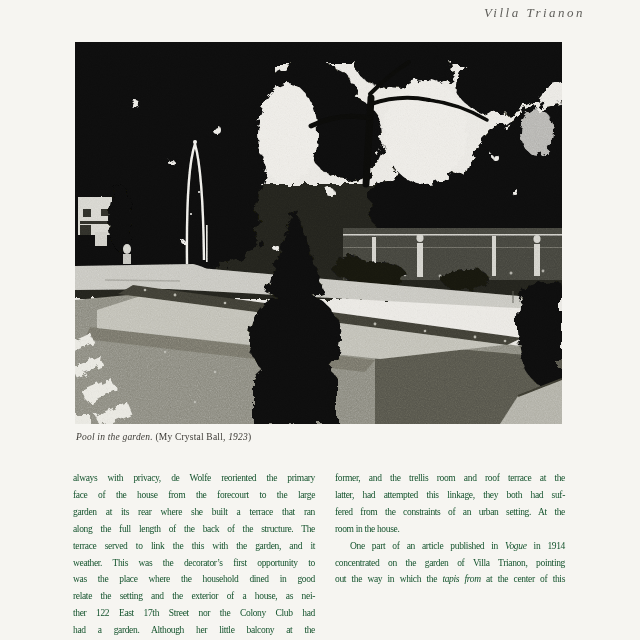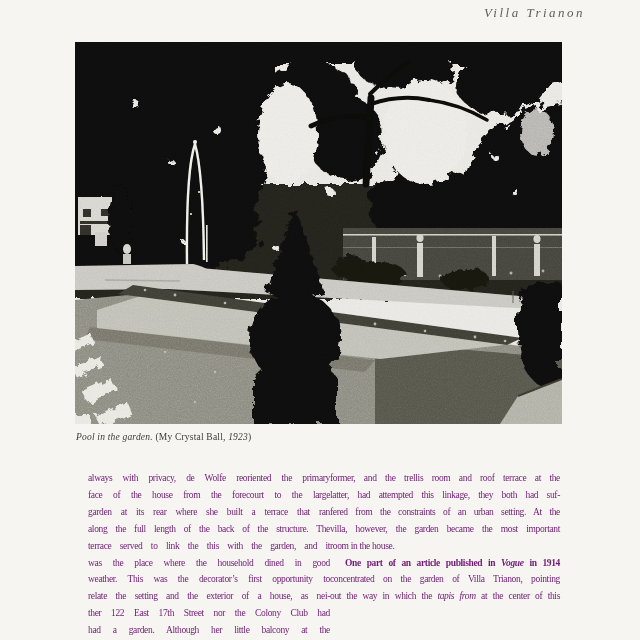--- a/index.html
+++ b/index.html
@@ -15,29 +15,29 @@
   }
   .photo{
     position:absolute;left:75px;top:42px;width:487px;height:382px;display:block;
     background:#eceae5;
   }
   .caption{
     position:absolute;left:76px;top:432px;width:300px;
     font-size:9.5px;color:#3c3a35;letter-spacing:.2px;
   }
   .cols{
-    position:absolute;left:88px;top:470px;width:492px;display:flex;
-    color:#701a75;
+    position:absolute;left:73px;top:470px;width:492px;display:flex;gap:20px;
+    color:#14532d;
   }
   .col{font-size:9.5px;line-height:16.9px;letter-spacing:-.35px;}
   .col-left{width:242px;}
   .col-right{width:230px;}
   .tline{text-align:justify;text-align-last:justify;}
   .tline.end{text-align-last:left;}
-  .tline.ind{text-indent:15px;font-weight:bold;}
+  .tline.ind{text-indent:15px;}
   .it{font-style:italic;}
 </style>
 </head>
 <body>
 
 <div class="page">
 
   <div class="running-head">Villa Trianon</div>
 
   <svg class="photo" viewBox="0 0 487 382" preserveAspectRatio="none" xmlns="http://www.w3.org/2000/svg">
@@ -215,31 +215,30 @@
 
   <div class="caption"><span></span><span class="it">Pool in the garden.</span><span> (My Crystal Ball, </span><span class="it">1923</span><span>)</span></div>
 
   <div class="cols">
     <div class="col col-left">
         <div class="tline"><span>always with privacy, de Wolfe reoriented the primary</span></div>
         <div class="tline"><span>face of the house from the forecourt to the large</span></div>
         <div class="tline"><span>garden at its rear where she built a terrace that ran</span></div>
         <div class="tline"><span>along the full length of the back of the structure. The</span></div>
         <div class="tline"><span>terrace served to link the this with the garden, and it</span></div>
+        <div class="tline"><span>weather. This was the decorator’s first opportunity to</span></div>
         <div class="tline"><span>was the place where the household dined in good</span></div>
-        <div class="tline"><span>weather. This was the decorator’s first opportunity to</span></div>
         <div class="tline"><span>relate the setting and the exterior of a house, as nei-</span></div>
         <div class="tline"><span>ther 122 East 17th Street nor the Colony Club had</span></div>
         <div class="tline"><span>had a garden. Although her little balcony at the</span></div>
       </div>
     <div class="col col-right">
         <div class="tline"><span>former, and the trellis room and roof terrace at the</span></div>
         <div class="tline"><span>latter, had attempted this linkage, they both had suf-</span></div>
         <div class="tline"><span>fered from the constraints of an urban setting. At the</span></div>
-        <div class="tline"><span>villa, however, the garden became the most important</span></div>
         <div class="tline end"><span>room in the house.</span></div>
         <div class="tline ind"><span>One part of an article published in </span><span class="it">Vogue</span><span> in 1914</span></div>
         <div class="tline"><span>concentrated on the garden of Villa Trianon, pointing</span></div>
         <div class="tline"><span>out the way in which the </span><span class="it">tapis from</span><span> at the center of this</span></div>
       </div>
   </div>
 
 </div>
 
 </body></html>

